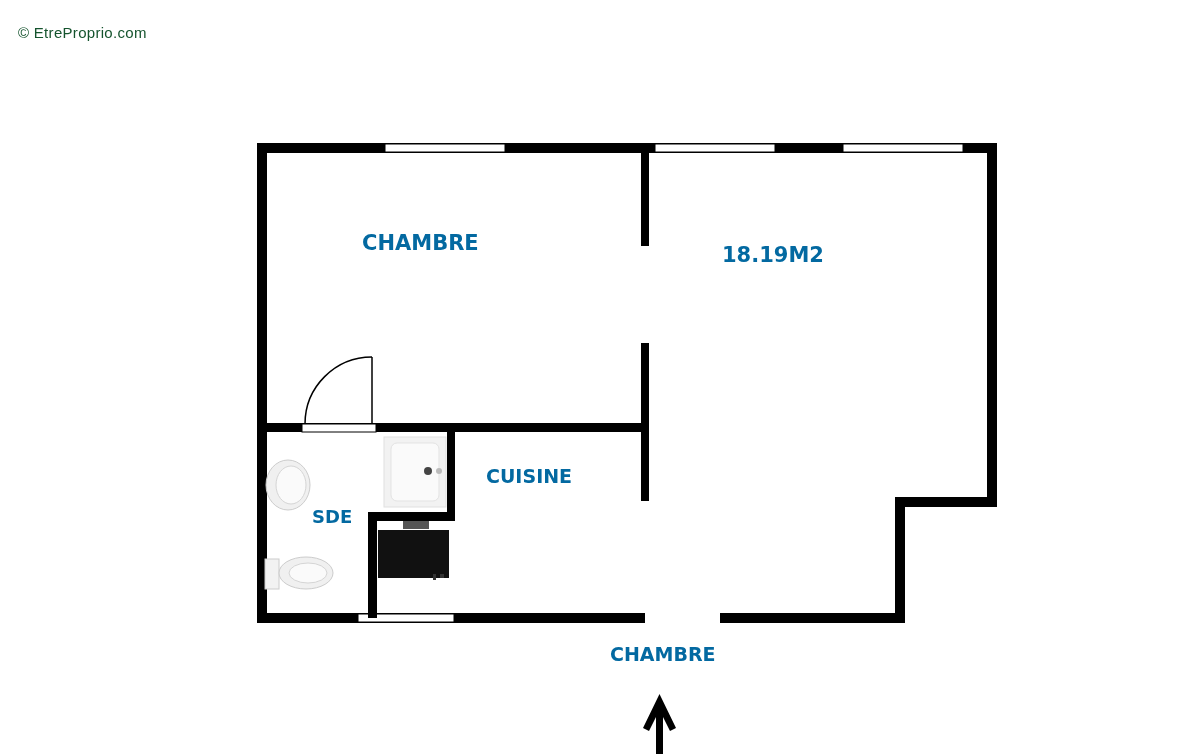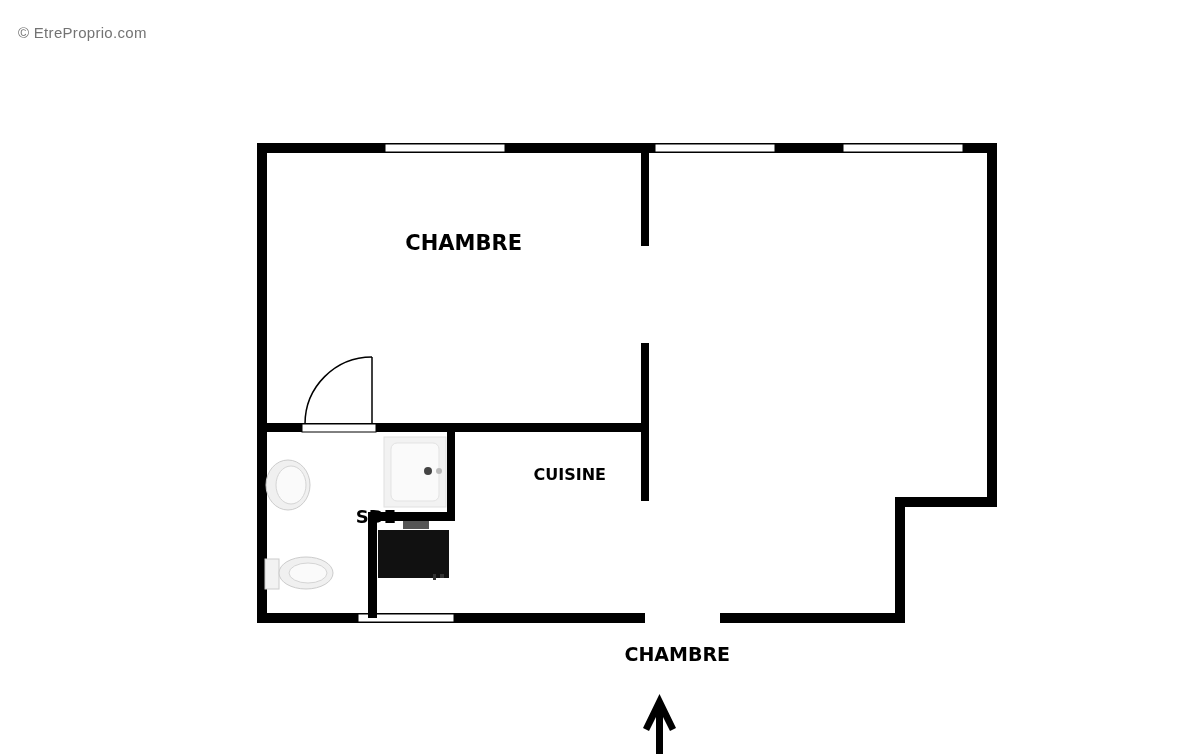--- a/index.html
+++ b/index.html
@@ -1,22 +1,22 @@
 <!DOCTYPE html>
 <html><head>
 <meta charset="utf-8">
 <style>
   html, body { margin:0; padding:0; background:#ffffff; }
   body { width:1178px; height:754px; position:relative; overflow:hidden;
          font-family:"DejaVu Sans", sans-serif; }
-  .watermark { position:absolute; left:18px; top:24px; font-size:15px; color:#737373;
+  .watermark { position:absolute; left:18px; top:24px; font-size:15px; color:#14532d;
                font-family:"Liberation Sans", sans-serif; letter-spacing:0.3px; }
   svg.plan { position:absolute; left:0; top:0; }
   .lbl { position:absolute; font-family:"DejaVu Sans", sans-serif; font-weight:bold;
-         color:#000000; text-align:right; white-space:nowrap; }
+         color:#0369a1; text-align:left; white-space:nowrap; }
 </style>
 </head>
 <body>
 
 <div class="watermark">© EtreProprio.com</div>
 
 <svg class="plan" width="1178" height="754" viewBox="0 0 1178 754">
   <g fill="#000">
 
     <rect x="257" y="143" width="740" height="10"></rect>
@@ -80,20 +80,21 @@
   <g fill="#000">
     <rect x="656" y="710" width="7" height="44"></rect>
     <polygon points="659.5,694 676,728 670,731 659.5,710 649,731 643,728"></polygon>
   </g>
 </svg>
 
 <div class="lbl" style="left:362px;top:228px;width:160px;font-size:21px;line-height:30px;">
   <div>CHAMBRE</div>
 </div>
 <div class="lbl" style="left:722px;top:240px;width:160px;font-size:21px;line-height:31px;">
+  <div>18.19M2</div>
 </div>
-<div class="lbl" style="left:486px;top:465px;width:120px;font-size:16px;">
+<div class="lbl" style="left:486px;top:465px;width:120px;font-size:19px;">
   <span>CUISINE</span>
 </div>
-<div class="lbl" style="left:312px;top:506px;width:56px;font-size:18px;margin-left:28px;">
+<div class="lbl" style="left:312px;top:506px;width:56px;font-size:18px;">
   <span>SDE</span>
 </div>
 <div class="lbl" style="left:610px;top:643px;width:120px;font-size:19px;">CHAMBRE</div>
 
 </body></html>

